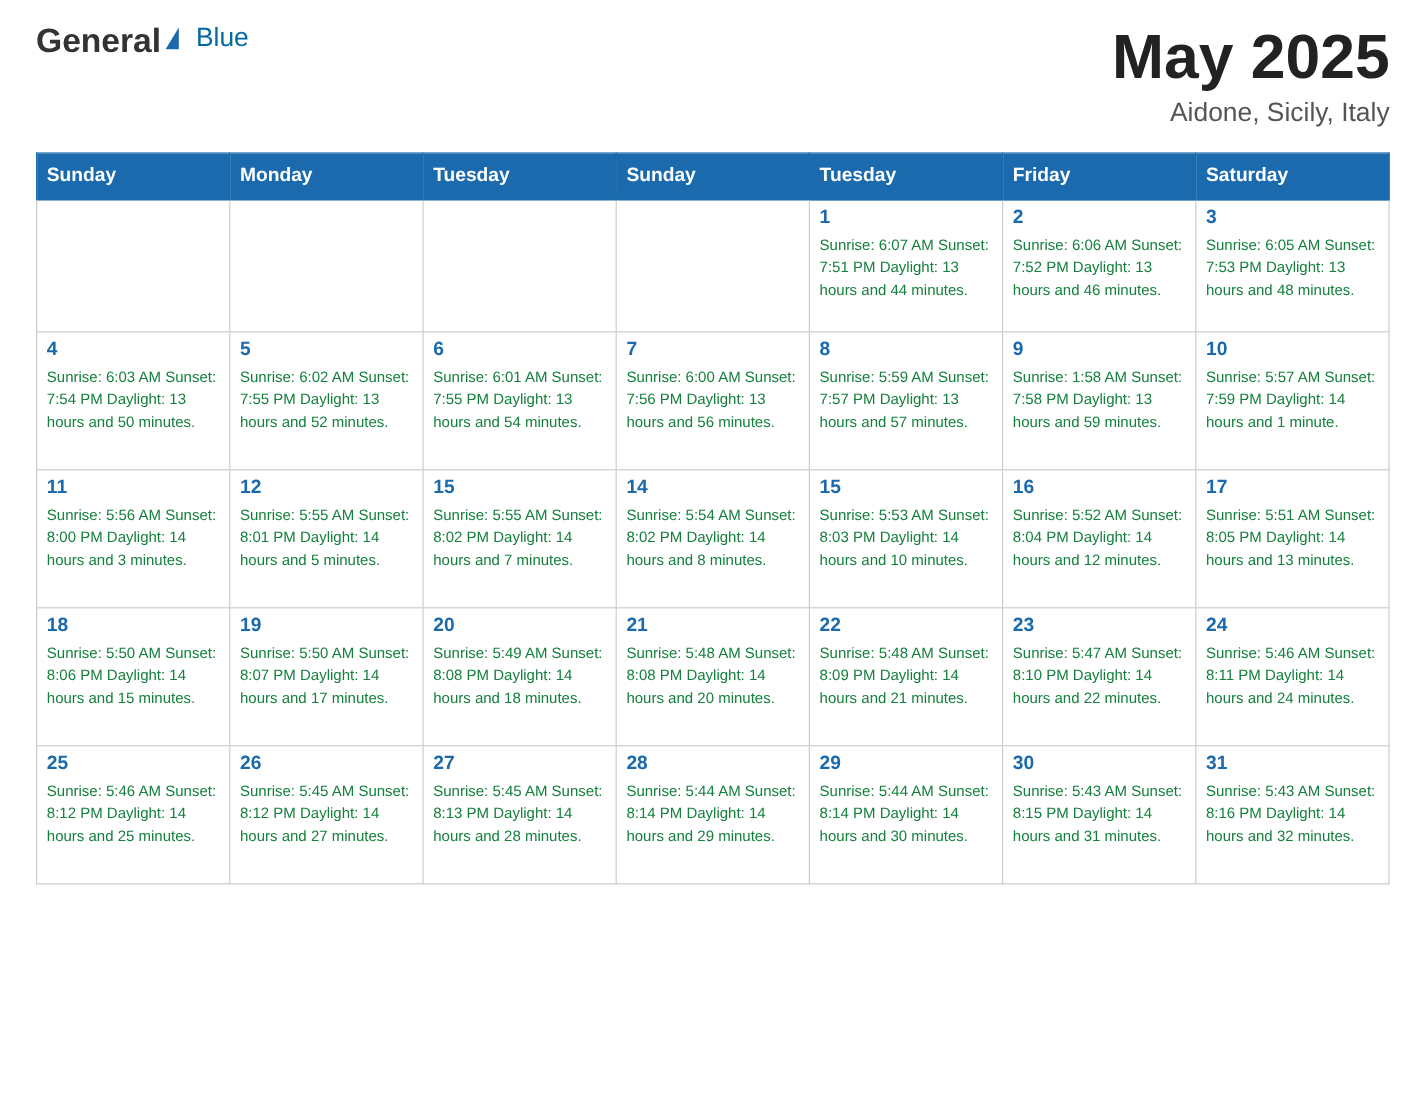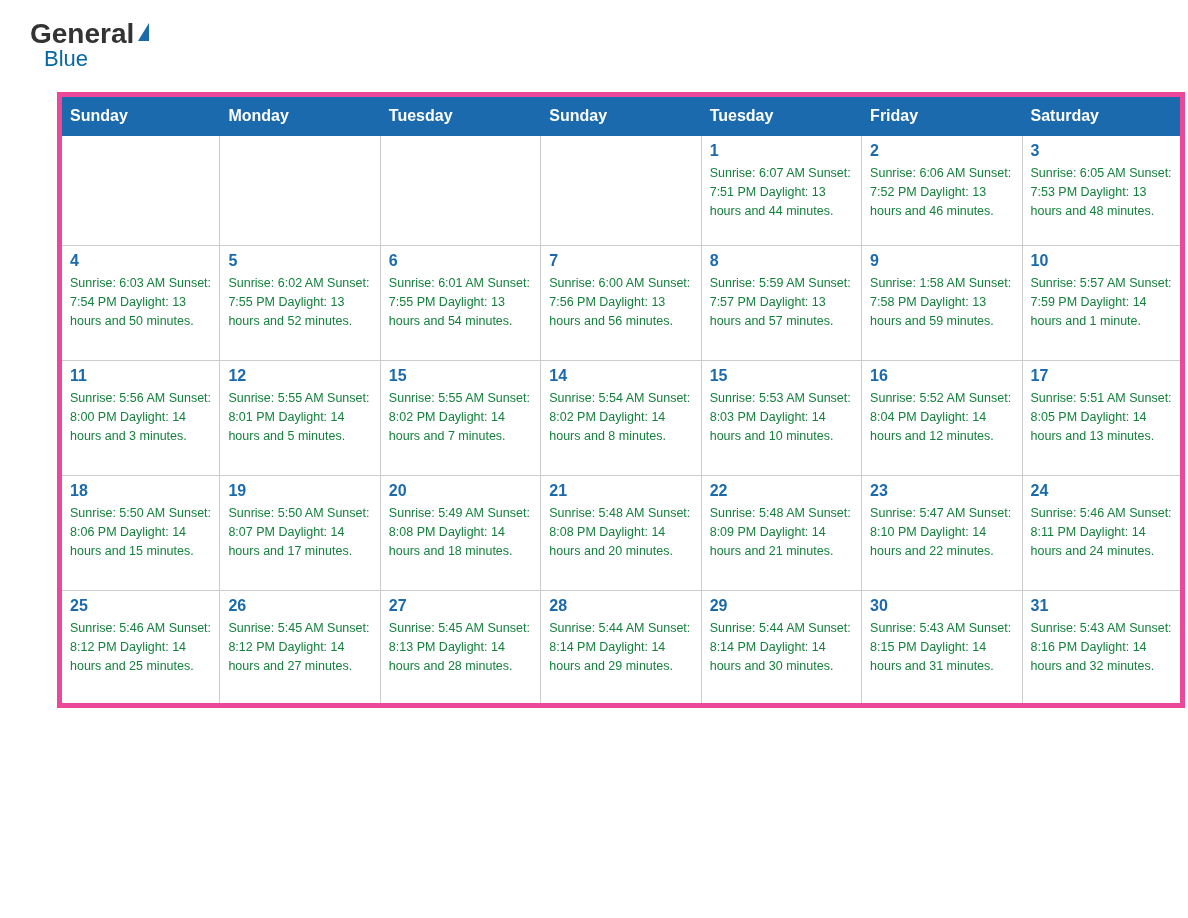--- a/index.html
+++ b/index.html
@@ -14,21 +14,20 @@
 
     .header {
       display: flex;
       justify-content: space-between;
       align-items: flex-start;
       margin-bottom: 20px;
     }
 
     .logo {
       display: flex;
-      flex-direction: column;
       align-items: flex-start;
     }
 
     .logo-general {
       font-size: 28px;
       font-weight: bold;
       color: #333;
       line-height: 1;
     }
 
@@ -56,22 +55,21 @@
 
     .location {
       font-size: 22px;
       color: #555;
       margin-top: 4px;
     }
 
     .calendar {
       width: 100%;
       border-collapse: collapse;
-      border: 5px solid #ec4899;
-      margin-left: 27px;
+      border: 1px solid #ec4899;
     }
 
     .calendar th {
       background-color: #1a6aad;
       color: #fff;
       font-size: 16px;
       font-weight: bold;
       padding: 10px 8px;
       text-align: left;
       border: 1px solid #1a6aad;
@@ -116,20 +114,24 @@
 </head>
 <body>
 
 <div class="header">
   <div class="logo">
     <div style="display:flex; align-items:center; gap:0px;">
       <span class="logo-general">General</span>
       <span style="display:inline-block; width:0; height:0; border-left:11px solid transparent; border-right:0px solid transparent; border-bottom:18px solid #1a6aad; margin-left:4px; margin-top:-4px;"></span>
     </div>
     <span class="logo-blue">Blue</span>
+  </div>
+  <div class="title-section">
+    <div class="month-year">May 2025</div>
+    <div class="location">Aidone, Sicily, Italy</div>
   </div>
 </div>
 
 <table class="calendar">
   <thead>
     <tr>
       <th>Sunday</th>
       <th>Monday</th>
       <th>Tuesday</th>
       <th>Sunday</th>

